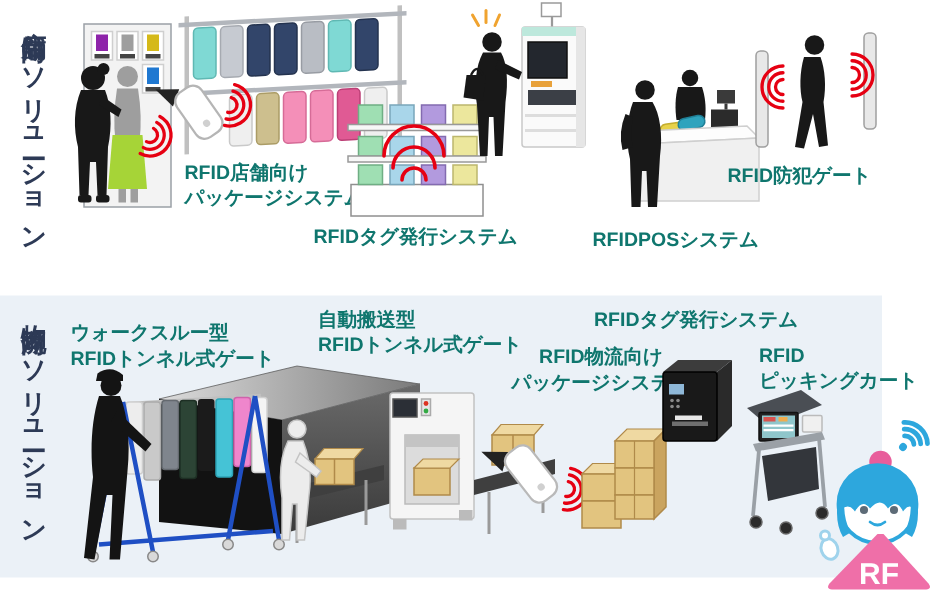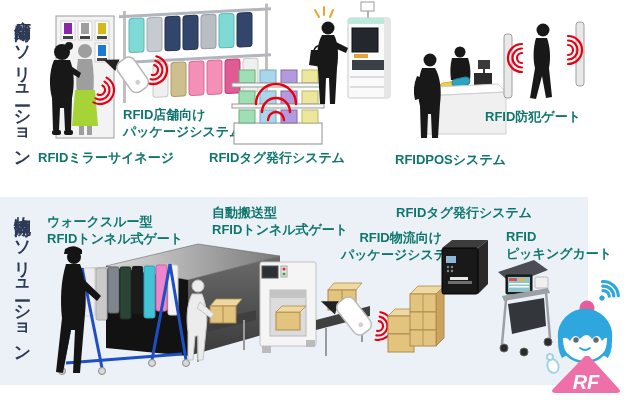--- a/index.html
+++ b/index.html
@@ -3,21 +3,21 @@
 <meta charset="utf-8">
 <style>
   html,body{margin:0;padding:0;background:#fff;}
   #stage{position:relative;width:630px;height:400px;background:#fff;overflow:hidden;
          font-family:"Liberation Sans","DejaVu Sans",sans-serif;}
   .panel{position:absolute;left:0;top:197px;width:588px;height:188px;background:#ebf1f7;}
   .vlabel{position:absolute;writing-mode:vertical-rl;font-weight:bold;font-size:17px;
           letter-spacing:1.5px;color:#2d3a56;line-height:24px;}
   .label{position:absolute;font-weight:bold;font-size:13px;line-height:17px;color:#0f766e;
          white-space:pre-line;}
-  .illu{position:absolute;font-style:italic;}
+  .illu{position:absolute;}
   svg{display:block;overflow:visible;}
 </style>
 </head>
 <body>
 
 <div id="stage">
 
   <div class="panel"></div>
 
   <div class="vlabel" style="left:10px;top:8px;">店舗向けソリューション</div>
@@ -55,21 +55,20 @@
       <g fill="#181818">
         <circle cx="22" cy="40" r="8"></circle>
         <circle cx="29" cy="34" r="4"></circle>
         <path d="M14,48 C9,60 9,74 12,86 L13,118 L19,118 L20,96 L24,96 L25,118 L31,118 L32,86 C35,72 34,58 30,48 Z"></path>
         <path d="M28,52 L41,61 L39,66 L26,58 Z"></path>
         <rect x="12" y="118" width="9" height="5" rx="2"></rect>
         <rect x="24" y="118" width="9" height="5" rx="2"></rect>
       </g>
     </svg>
   </div>
-  <div class="label" style="left:38px;top:149px;">RFIDミラーサイネージ</div>
 
   <div class="illu" style="left:105px;top:0px;">
     <svg width="172" height="108" viewBox="0 0 172 108">
       <g transform="skewY(-3)">
         <rect x="18" y="12" width="3" height="92" fill="#c0c0c0"></rect>
         <rect x="160" y="12" width="3" height="92" fill="#c0c0c0"></rect>
         <rect x="14" y="16" width="152" height="3" fill="#b2b6bc"></rect>
         <g>
           <rect x="24" y="20" width="15" height="34" rx="3" fill="#7fd9d4" stroke="#5fb8b3"></rect>
           <rect x="42" y="20" width="15" height="34" rx="3" fill="#c6cad1" stroke="#a6aab1"></rect>

